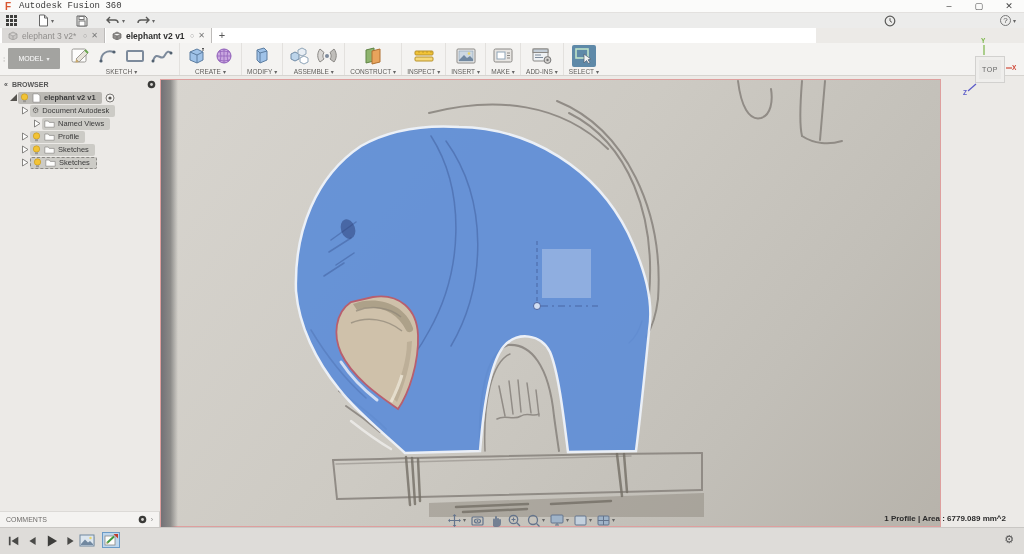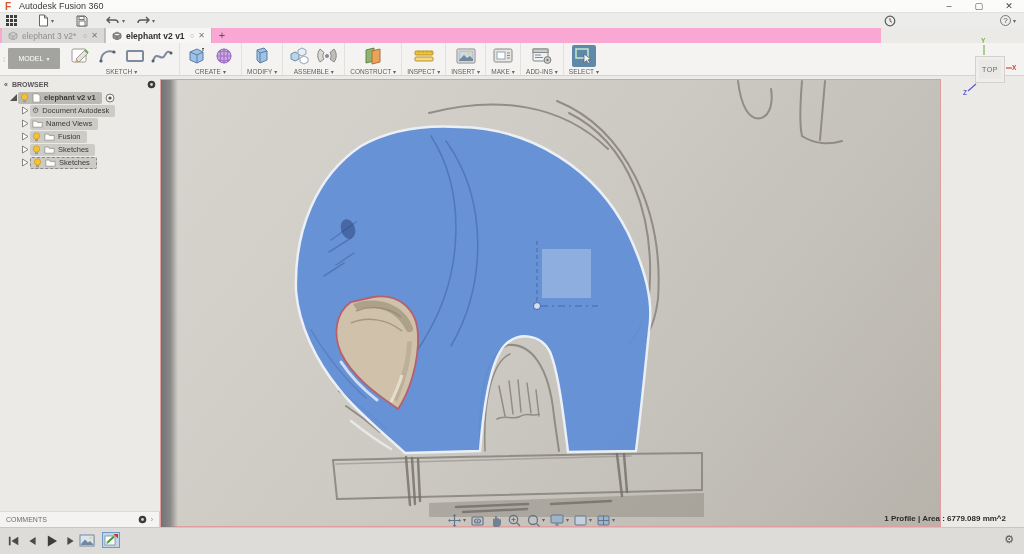--- a/index.html
+++ b/index.html
@@ -2,31 +2,31 @@
 <html><head>
 <meta charset="utf-8">
 <style>
   * { margin:0; padding:0; box-sizing:border-box; }
   html,body { width:1024px; height:554px; overflow:hidden; font-family:"Liberation Sans",sans-serif; background:#eceae7; }
   .abs { position:absolute; }
 
   
   #titlebar { position:absolute; left:0; top:0; width:1024px; height:13px; background:#fbfbfa; border-bottom:1px solid #e3e1df; font-size:9px; color:#333; }
   #titlebar .logo { position:absolute; left:5px; top:1px; font-weight:bold; color:#d9552f; font-size:10px; line-height:11px; }
-  #titlebar .title { position:absolute; left:19px; top:1px; line-height:11px; color:#3a3a3a; }
+  #titlebar .title { position:absolute; left:19px; top:1px; line-height:11px; color:#3a3a3a;font-family:Liberation Mono, monospace; }
   .wincontrols { position:absolute; right:0; top:0; height:13px; display:flex; }
   .wincontrols span { width:30px; text-align:center; font-size:9px; line-height:12px; color:#444; cursor:default; }
 
   
   #appbar { position:absolute; left:0; top:13px; width:1024px; height:15px; background:#ececeb; }
   .appicon { position:absolute; top:1px; height:13px; display:flex; align-items:center; gap:2px; color:#555; }
   .caret { font-size:6px; color:#666; line-height:6px; }
 
   
-  #tabbar { position:absolute; left:0; top:28px; width:881px; height:15px; background:#f9a8d4; }
+  #tabbar { position:absolute; left:0; top:28px; width:816px; height:15px; background:#ffffff; }
   .tab { position:absolute; top:0; height:15px; display:flex; align-items:center; gap:4px; padding:0 6px; font-size:8.5px; border-right:1px solid #bdbbb9; }
   .tab.inactive { left:2px; width:103px; background:#dbd9d7; color:#8f8d8b; }
   .tab.active   { left:106px; width:106px; background:#f7f6f4; color:#2e2e2e; font-weight:bold; }
   .tab .sync { font-size:7px; color:#999; font-weight:normal; }
   .tab .close { font-size:8px; color:#777; font-weight:normal; }
   #newtab { position:absolute; left:215px; top:1px; font-size:11px; color:#555; width:14px; text-align:center; }
 
   
   #ribbon { position:absolute; left:0; top:43px; width:1024px; height:33px; background:#f4f3f1; border-bottom:1px solid #d6d4d0; display:flex; align-items:stretch; }
   #grip { width:8px; display:flex; align-items:center; justify-content:center; color:#c0beba; font-size:8px; }
@@ -475,21 +475,21 @@
           <svg width="8" height="9" viewBox="0 0 8 9">
             <polygon points="1.5,1 7,4.5 1.5,8" fill="#fdfdfc" stroke="#6a6866" stroke-width=".8"></polygon>
           </svg>
         </span>
       <span class="pill">
         <span style="font-size:8px;color:#6a6866;line-height:8px">⚙</span>
         <span>Document Autodesk</span>
       </span>
     </div>
 
-    <div class="trow" style="padding-left:20px">
+    <div class="trow" style="padding-left:32px">
       <span class="tri">
           <svg width="8" height="9" viewBox="0 0 8 9">
             <polygon points="1.5,1 7,4.5 1.5,8" fill="#fdfdfc" stroke="#6a6866" stroke-width=".8"></polygon>
           </svg>
         </span>
       <span class="pill">
         <svg width="11" height="9" viewBox="0 0 11 9">
             <path d="M.8,2 h3.5 l1,1.4 h4.9 v4.8 h-9.4 z" fill="#fdfdfc" stroke="#8a8885" stroke-width=".7"></path>
           </svg>
         <span>Named Views</span>
@@ -503,21 +503,21 @@
           </svg>
         </span>
       <span class="pill">
         <svg width="9" height="10" viewBox="0 0 9 10">
             <circle cx="4.5" cy="4" r="3.2" fill="#f2c335" stroke="#c89b20" stroke-width=".7"></circle>
             <rect x="3" y="7.2" width="3" height="2" fill="#9a9894"></rect>
           </svg>
         <svg width="11" height="9" viewBox="0 0 11 9">
             <path d="M.8,2 h3.5 l1,1.4 h4.9 v4.8 h-9.4 z" fill="#fdfdfc" stroke="#8a8885" stroke-width=".7"></path>
           </svg>
-        <span>Fusion</span>
+        <span>Profile</span>
       </span>
     </div>
 
     <div class="trow" style="padding-left:20px">
       <span class="tri">
           <svg width="8" height="9" viewBox="0 0 8 9">
             <polygon points="1.5,1 7,4.5 1.5,8" fill="#fdfdfc" stroke="#6a6866" stroke-width=".8"></polygon>
           </svg>
         </span>
       <span class="pill">

